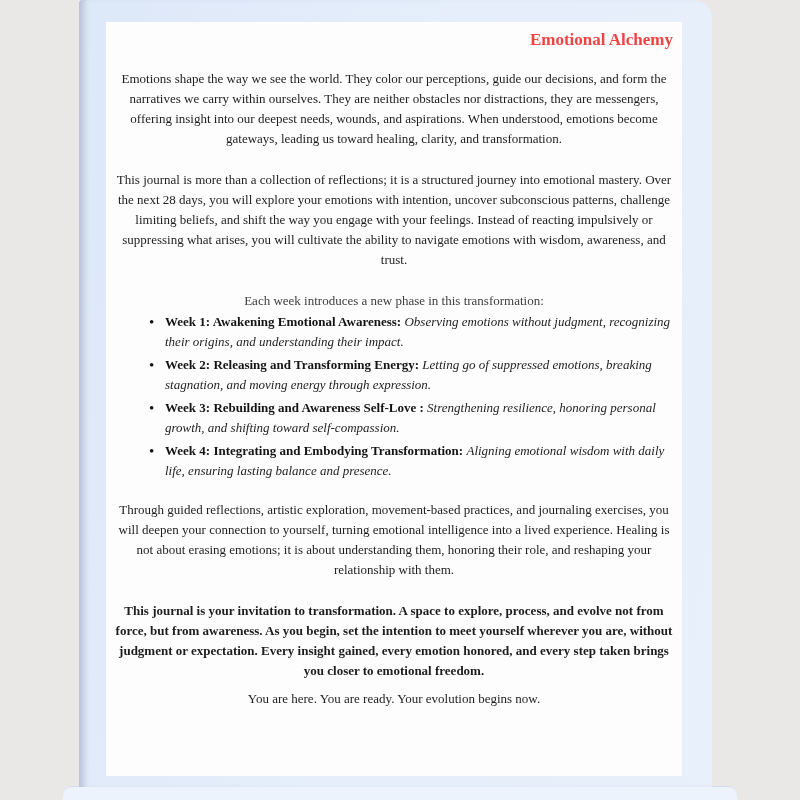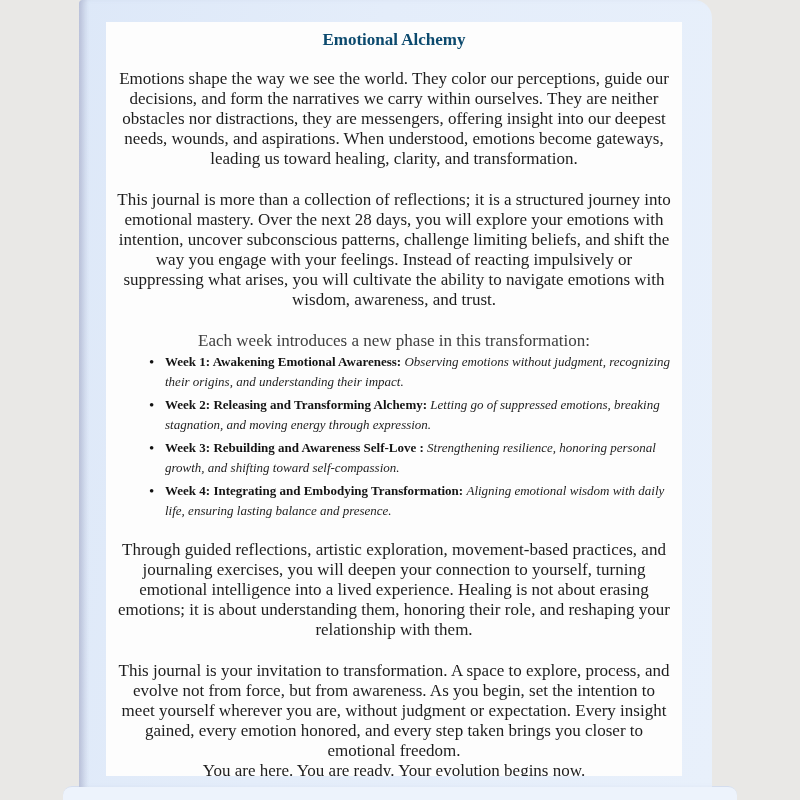--- a/index.html
+++ b/index.html
@@ -58,26 +58,26 @@
     box-sizing: border-box;
     padding: 7px 9px 6px 9px;
     overflow: hidden;
     color: #1d1d1d;
   }
   .paper h1 {
     margin: 0 0 19px 0;
     font-size: 17px;
     line-height: 21px;
     font-weight: bold;
-    text-align: center;
-    color: #0c4a6e;
+    text-align: right;
+    color: #ef4444;
   }
   .paper p {
     margin: 0 0 21px 0;
-    font-size: 17px;
+    font-size: 13px;
     line-height: 20px;
     text-align: center;
   }
   .paper p.gold-heading {
     margin: 0 0 1px 0;
     color: #404040;
   }
   .weeks-list {
     margin: 0 0 19px 0;
     padding: 0 0 0 34px;
@@ -124,34 +124,34 @@
       <p>This journal is more than a collection of reflections; it is a structured journey into emotional mastery. Over the next 28 days, you will explore your emotions with intention, uncover subconscious patterns, challenge limiting beliefs, and shift the way you engage with your feelings. Instead of reacting impulsively or suppressing what arises, you will cultivate the ability to navigate emotions with wisdom, awareness, and trust.</p>
 
       <p class="gold-heading">Each week introduces a new phase in this transformation:</p>
 
       <ul class="weeks-list">
         <li>
           <span class="week-label">Week 1: Awakening Emotional Awareness:</span>
           <span class="week-desc">Observing emotions without judgment, recognizing their origins, and understanding their impact.</span>
         </li>
         <li>
-          <span class="week-label">Week 2: Releasing and Transforming Alchemy:</span>
+          <span class="week-label">Week 2: Releasing and Transforming Energy:</span>
           <span class="week-desc">Letting go of suppressed emotions, breaking stagnation, and moving energy through expression.</span>
         </li>
         <li>
           <span class="week-label">Week 3: Rebuilding and Awareness Self-Love :</span>
           <span class="week-desc">Strengthening resilience, honoring personal growth, and shifting toward self-compassion.</span>
         </li>
         <li>
           <span class="week-label">Week 4: Integrating and Embodying Transformation:</span>
           <span class="week-desc">Aligning emotional wisdom with daily life, ensuring lasting balance and presence.</span>
         </li>
       </ul>
 
       <p>Through guided reflections, artistic exploration, movement-based practices, and journaling exercises, you will deepen your connection to yourself, turning emotional intelligence into a lived experience. Healing is not about erasing emotions; it is about understanding them, honoring their role, and reshaping your relationship with them.</p>
 
-      <p style="margin-bottom:0;">This journal is your invitation to transformation. A space to explore, process, and evolve not from force, but from awareness. As you begin, set the intention to meet yourself wherever you are, without judgment or expectation. Every insight gained, every emotion honored, and every step taken brings you closer to emotional freedom.</p>
+      <p style="margin-bottom:8px;font-weight:bold;">This journal is your invitation to transformation. A space to explore, process, and evolve not from force, but from awareness. As you begin, set the intention to meet yourself wherever you are, without judgment or expectation. Every insight gained, every emotion honored, and every step taken brings you closer to emotional freedom.</p>
 
       <p class="closing-line">You are here. You are ready. Your evolution begins now.</p>
 
     </div>
   </div>
 </div>
 
 </body></html>

